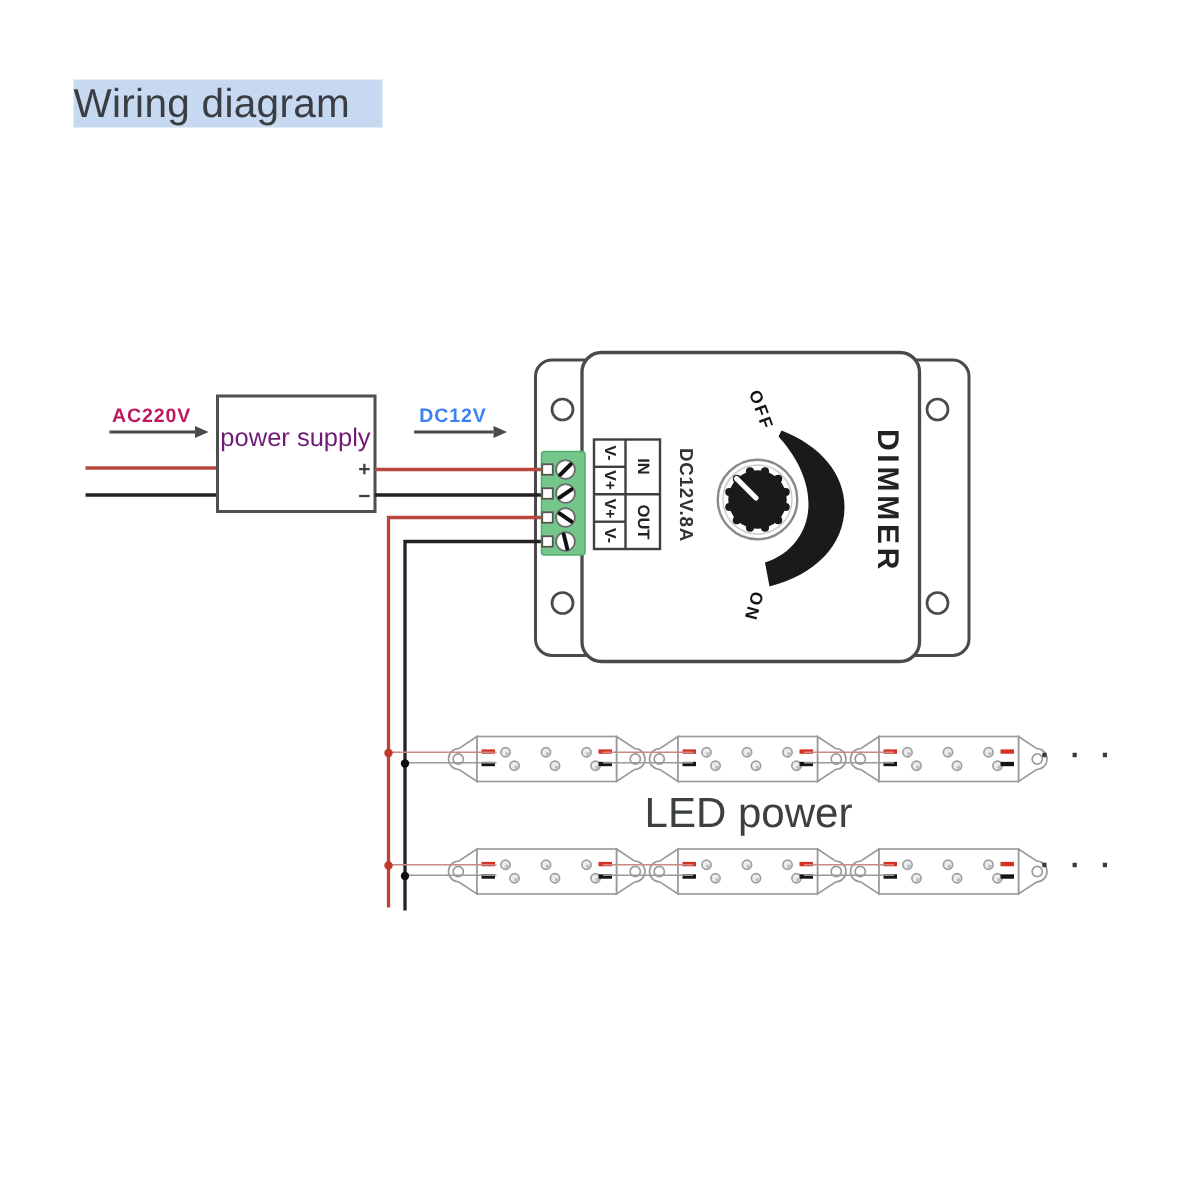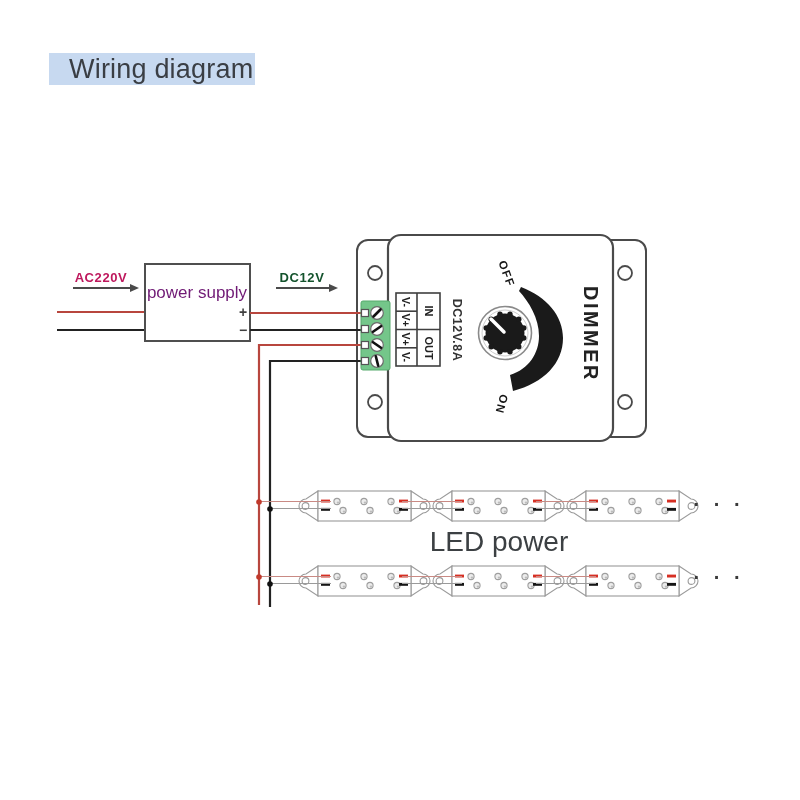--- a/index.html
+++ b/index.html
@@ -2,23 +2,23 @@
 <html><head>
 <meta charset="utf-8">
 <style>
   html,body{margin:0;padding:0;background:#fff;}
   .stage{position:relative;width:800px;height:800px;background:#ffffff;overflow:hidden;
          font-family:"Liberation Sans", sans-serif;color:#3c4043;}
   .stage svg{position:absolute;left:0;top:0;}
   .abs{position:absolute;transform:translate(-50%,-50%);white-space:nowrap;line-height:1;}
   .r90{transform:translate(-50%,-50%) rotate(90deg);}
   .title-wrap{position:absolute;left:49px;top:53px;width:206px;height:32px;background:#c7d9f0;}
-  .title-text{font-size:27px;color:#3a3e44;line-height:32px;padding-left:20px;letter-spacing:0.2px;}
+  .title-text{font-size:27px;color:#3a3e44;line-height:32px;padding-left:0;letter-spacing:0.2px;}
   .lbl-ac{left:101px;top:277px;font-size:13px;font-weight:bold;letter-spacing:0.6px;color:#be185d;}
-  .lbl-dc{left:302px;top:277px;font-size:13px;font-weight:bold;letter-spacing:0.6px;color:#14532d;}
+  .lbl-dc{left:302px;top:277px;font-size:13px;font-weight:bold;letter-spacing:0.6px;color:#3b82f6;}
   .lbl-ps{left:197px;top:292px;font-size:17px;color:#701a75;}
   .lbl-plus{left:243px;top:312px;font-size:14px;font-weight:bold;color:#3f3f3f;}
   .lbl-minus{left:243px;top:330px;font-size:14px;font-weight:bold;color:#3f3f3f;}
   .lbl-off{left:506px;top:274px;transform:translate(-50%,-50%) rotate(70deg);
            font-size:11.5px;font-weight:bold;letter-spacing:1.5px;color:#141414;}
   .lbl-on{left:501px;top:404px;transform:translate(-50%,-50%) rotate(105deg);
           font-size:11.5px;font-weight:bold;letter-spacing:1.5px;color:#141414;}
   .lbl-dimmer{left:591px;top:334px;font-size:20px;font-weight:bold;letter-spacing:2.5px;color:#222;}
   .lbl-rating{left:457px;top:330px;font-size:12.5px;font-weight:bold;letter-spacing:0.5px;color:#333;}
   .lbl-in{left:428px;top:311px;font-size:11px;font-weight:bold;color:#222;}

